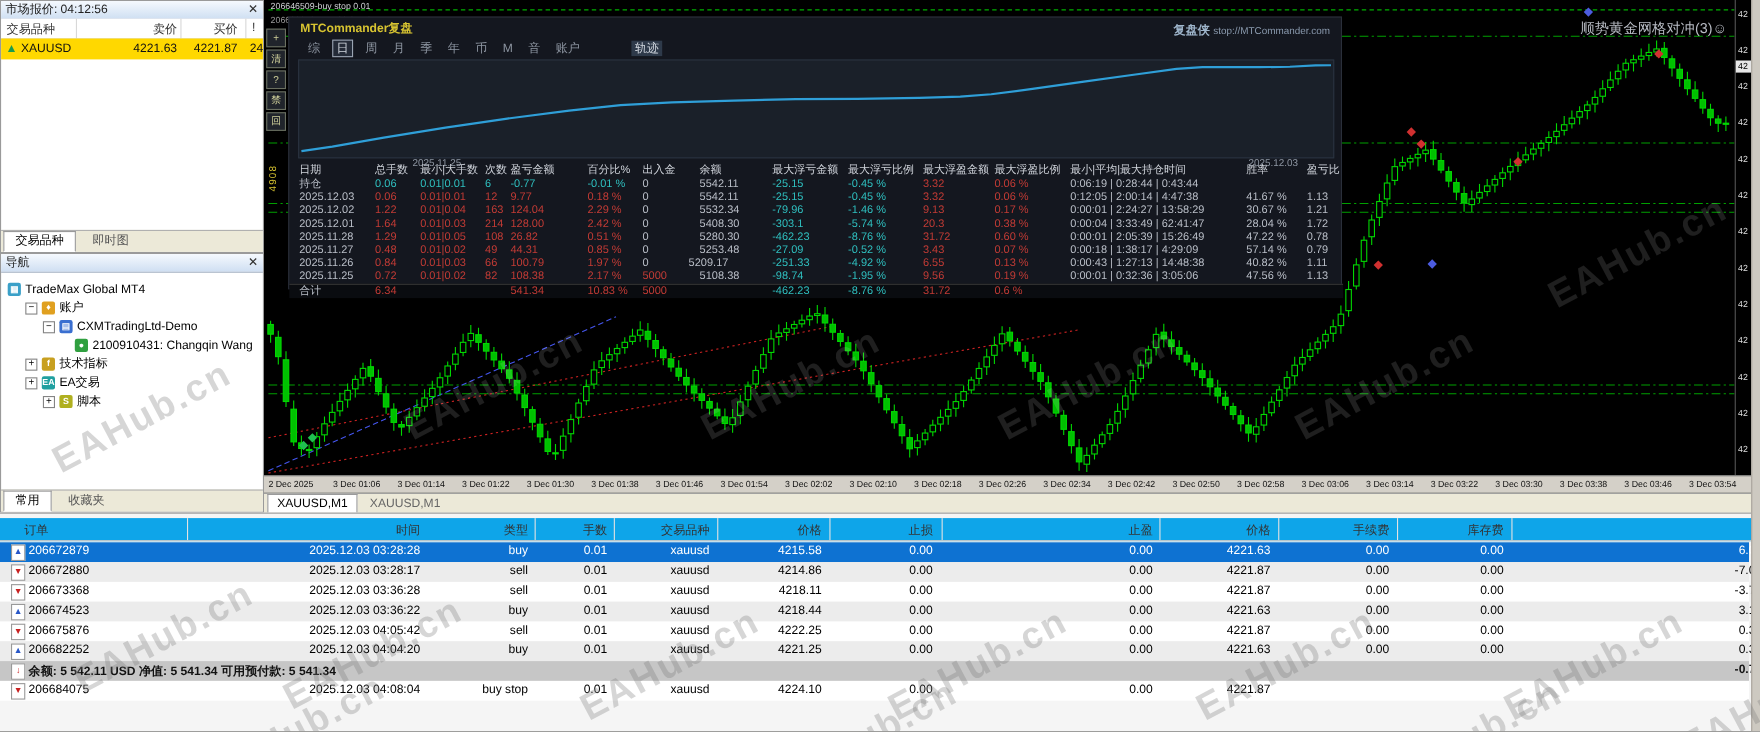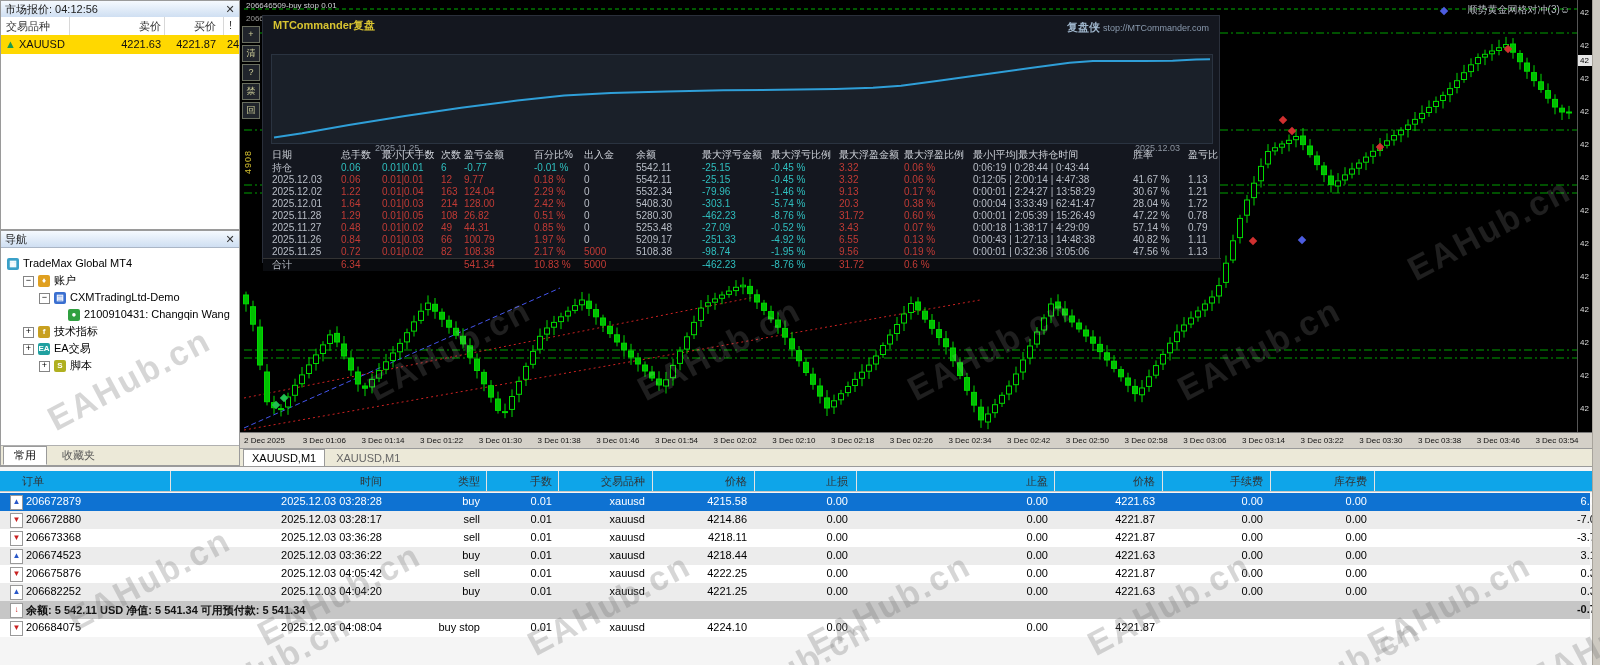--- a/index.html
+++ b/index.html
@@ -33,21 +33,21 @@
   .pa-lab{position:absolute;left:2px;color:#ddd;font-size:8px;}
   #price-box{position:absolute;left:0;width:15px;height:11px;background:#e6e6e6;color:#000;font-size:8px;
              line-height:11px;padding-left:2px;}
   #time-axis{position:absolute;left:0;top:432px;width:1352px;height:16px;background:#d4d0c8;border-top:1px solid #777;}
   .ta-lab{position:absolute;top:3px;font-size:8px;color:#111;white-space:nowrap;}
   #side-btns{position:absolute;left:2px;top:26px;width:18px;}
   .sbtn{width:16px;height:15px;margin-bottom:2px;background:#20242b;border:1px solid #6a6f60;color:#cfcf9a;
         font-size:9px;line-height:15px;text-align:center;}
   #vlabel{position:absolute;left:3px;top:150px;color:#d8c431;font-size:9px;writing-mode:vertical-rl;
           transform:rotate(180deg);letter-spacing:1px;}
-  #ea-label{position:absolute;right:22px;top:3px;color:#b8bcc4;font-size:10px;text-align:center;}
+  #ea-label{position:absolute;right:22px;top:17px;color:#b8bcc4;font-size:13px;text-align:center;}
   
   #tabstrip{position:absolute;left:240px;top:448px;width:1352px;height:18px;background:#ece9d8;border-top:1px solid #9a9a9a;}
   .ctab{display:inline-block;height:16px;line-height:16px;padding:0 8px;margin-left:3px;font-size:11px;color:#666;}
   .ctab.active{background:#fff;border:1px solid #9a9a9a;border-bottom:none;color:#000;}
   
   #commander{position:absolute;left:262px;top:15px;width:958px;height:248px;background:#14171f;z-index:30;
              border:1px solid #2a2f3a;box-sizing:border-box;color:#c2c7cf;}
   #cmd-title{position:absolute;left:10px;top:2px;color:#d8c431;font-weight:bold;font-size:11px;}
   #cmd-brand{position:absolute;right:10px;top:4px;font-size:11px;color:#9fb6cc;}
   #cmd-brand small{color:#8a9aae;font-size:9px;font-weight:normal;}
@@ -559,20 +559,24 @@
         <div class="vline" style="left:163px;"></div>
         <div class="vline" style="left:222px;"></div>
     </div>
     <div class="mw-row">
       <span style="left:4px;color:#1a9b4e;">▲</span>
       <span style="left:18px;">XAUUSD</span>
       <span style="left:110px;width:50px;text-align:right;">4221.63</span>
       <span style="left:165px;width:50px;text-align:right;">4221.87</span>
       <span style="left:226px;">24</span>
     </div>
+    <div class="tabbar" style="bottom:0;">
+      <span class="tab active">交易品种</span>
+      <span class="tab">即时图</span>
+    </div>
   </div>
 
   <div class="panel" id="navigator" style="left:0;top:230px;width:240px;height:236px;">
     <div class="titlebar">
       <span>导航</span>
       <span class="x">✕</span>
     </div>
     <div class="tree" id="nav-tree">
         <div class="tnode" style="top: 6px; left: 6px;"><span class="ticon" style="background: rgb(58, 160, 200);">▦</span><span>TradeMax Global MT4</span></div>
         <div class="tnode" style="top: 23px; left: 22px;"><span class="expander">−</span><span class="ticon" style="background: rgb(224, 160, 32);">♦</span><span>账户</span></div>
@@ -587,20 +591,21 @@
       <span class="tab">收藏夹</span>
     </div>
   </div>
 
   <div id="commander">
     <div id="cmd-title">MTCommander复盘</div>
     <div id="cmd-brand">
       <b>复盘侠</b>
       <small>stop://MTCommander.com</small>
     </div>
+    <div id="cmd-menu"><span class="mitem">综</span><span class="mitem sel">日</span><span class="mitem">周</span><span class="mitem">月</span><span class="mitem">季</span><span class="mitem">年</span><span class="mitem">币</span><span class="mitem">M</span><span class="mitem">音</span><span class="mitem">账户</span><span class="mitem btn">轨迹</span></div>
     <div id="cmd-curve"><svg width="940" height="88" xmlns="http://www.w3.org/2000/svg">
           <polyline points="2.0,82.4 30.1,78.3 76.9,70.1 133.0,61.0 189.2,52.8 245.4,45.5 292.2,40.5 339.0,38.1 395.1,36.4 451.3,35.2 507.4,34.8 563.6,34.0 601.0,32.8 629.1,30.7 666.6,25.8 713.4,19.2 760.2,12.7 797.6,7.7 821.0,6.1 844.4,6.1 872.5,6.1 900.6,5.7 924.0,4.5 938.0,4.3" fill="none" stroke="#2f9fd8" stroke-width="2"></polyline>
         </svg></div>
     <div class="cmd-date" style="left:112px;">2025.11.25</div>
     <div class="cmd-date" style="left:872px;">2025.12.03</div>
     <div id="cmd-table">
         <div class="crow">
           <span class="ccell c-head" style="left: 9px;">日期</span>
           <span class="ccell c-head" style="left: 78px;">总手数</span>
           <span class="ccell c-head" style="left: 119px;">最小|大手数</span>
@@ -718,21 +723,21 @@
           <span class="ccell c-dim" style="left: 925px;">0.79</span>
         </div>
         <div class="crow" style="top: 85px;">
           <span class="ccell c-dim" style="left: 9px;">2025.11.26</span>
           <span class="ccell c-red" style="left: 78px;">0.84</span>
           <span class="ccell c-red" style="left: 119px;">0.01|0.03</span>
           <span class="ccell c-red" style="left: 178px;">66</span>
           <span class="ccell c-red" style="left: 201px;">100.79</span>
           <span class="ccell c-red" style="left: 271px;">1.97 %</span>
           <span class="ccell c-dim" style="left: 321px;">0</span>
-          <span class="ccell c-dim" style="left: 373px;">5209.17</span>
+          <span class="ccell c-dim" style="left: 363px;">5209.17</span>
           <span class="ccell c-cyan" style="left: 439px;">-251.33</span>
           <span class="ccell c-cyan" style="left: 508px;">-4.92 %</span>
           <span class="ccell c-red" style="left: 576px;">6.55</span>
           <span class="ccell c-red" style="left: 641px;">0.13 %</span>
           <span class="ccell c-dim" style="left: 710px;">0:00:43 | 1:27:13 | 14:48:38</span>
           <span class="ccell c-dim" style="left: 870px;">40.82 %</span>
           <span class="ccell c-dim" style="left: 925px;">1.11</span>
         </div>
         <div class="crow" style="top: 97px;">
           <span class="ccell c-dim" style="left: 9px;">2025.11.25</span>

